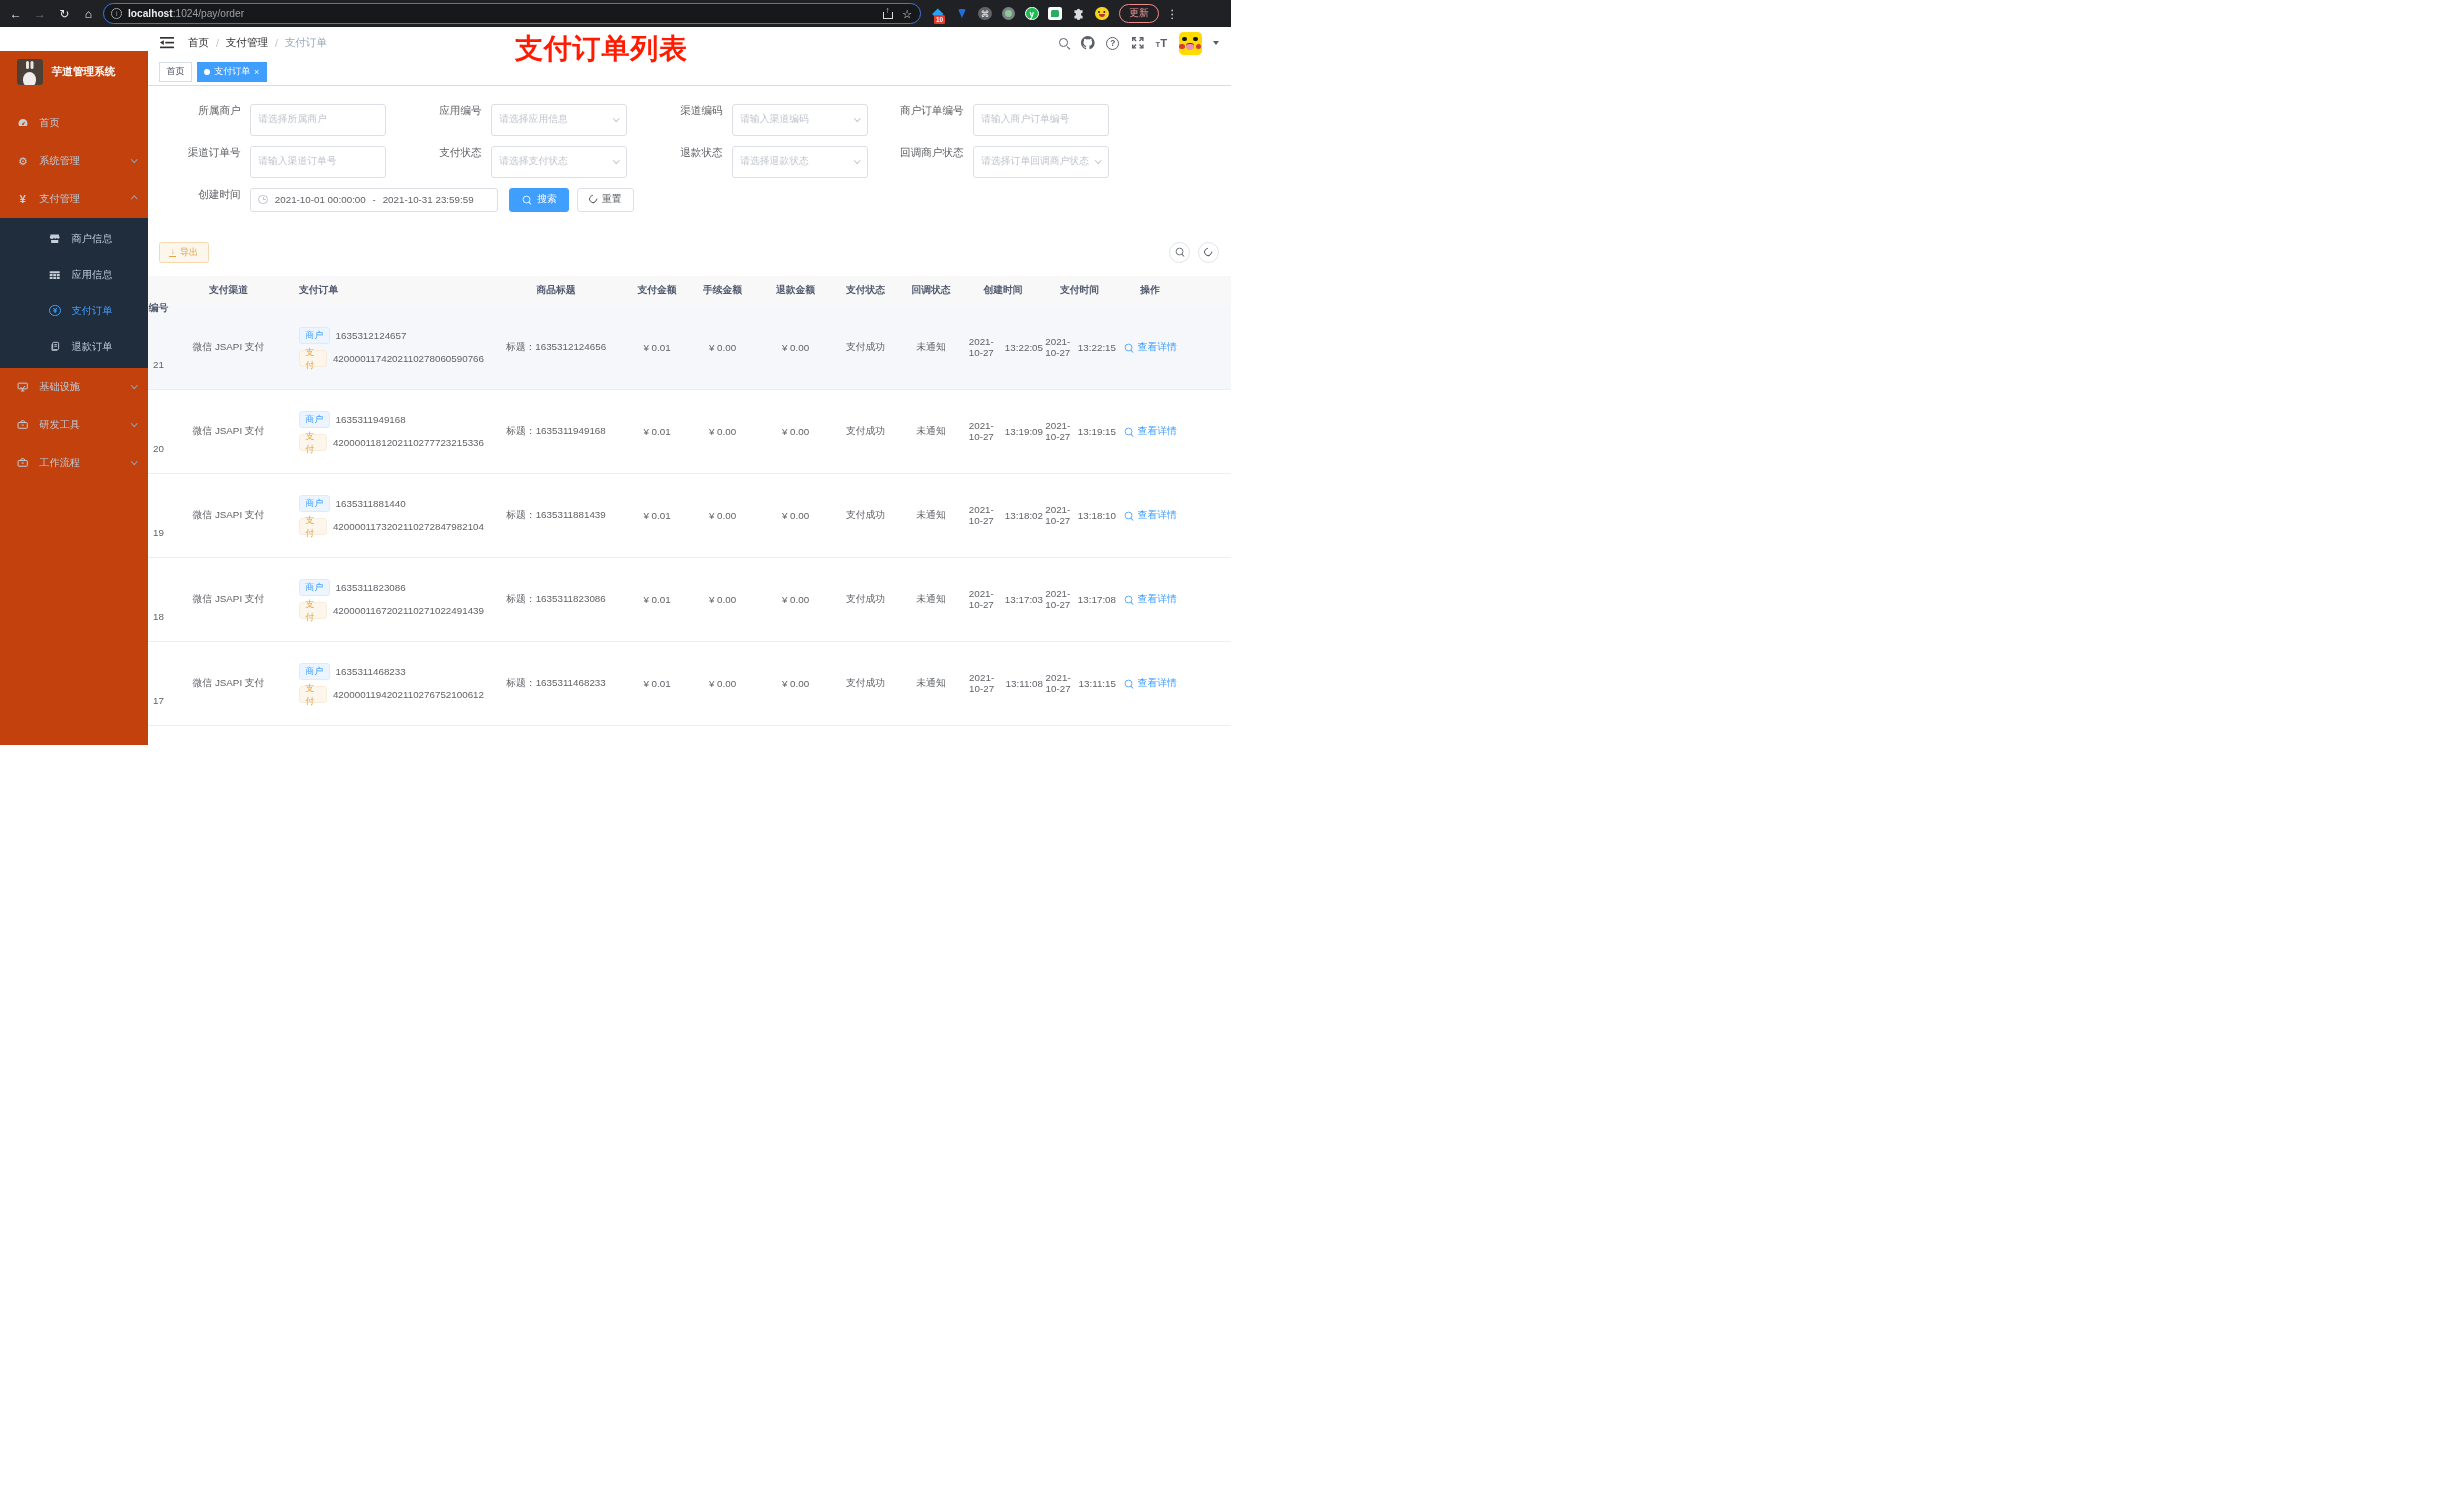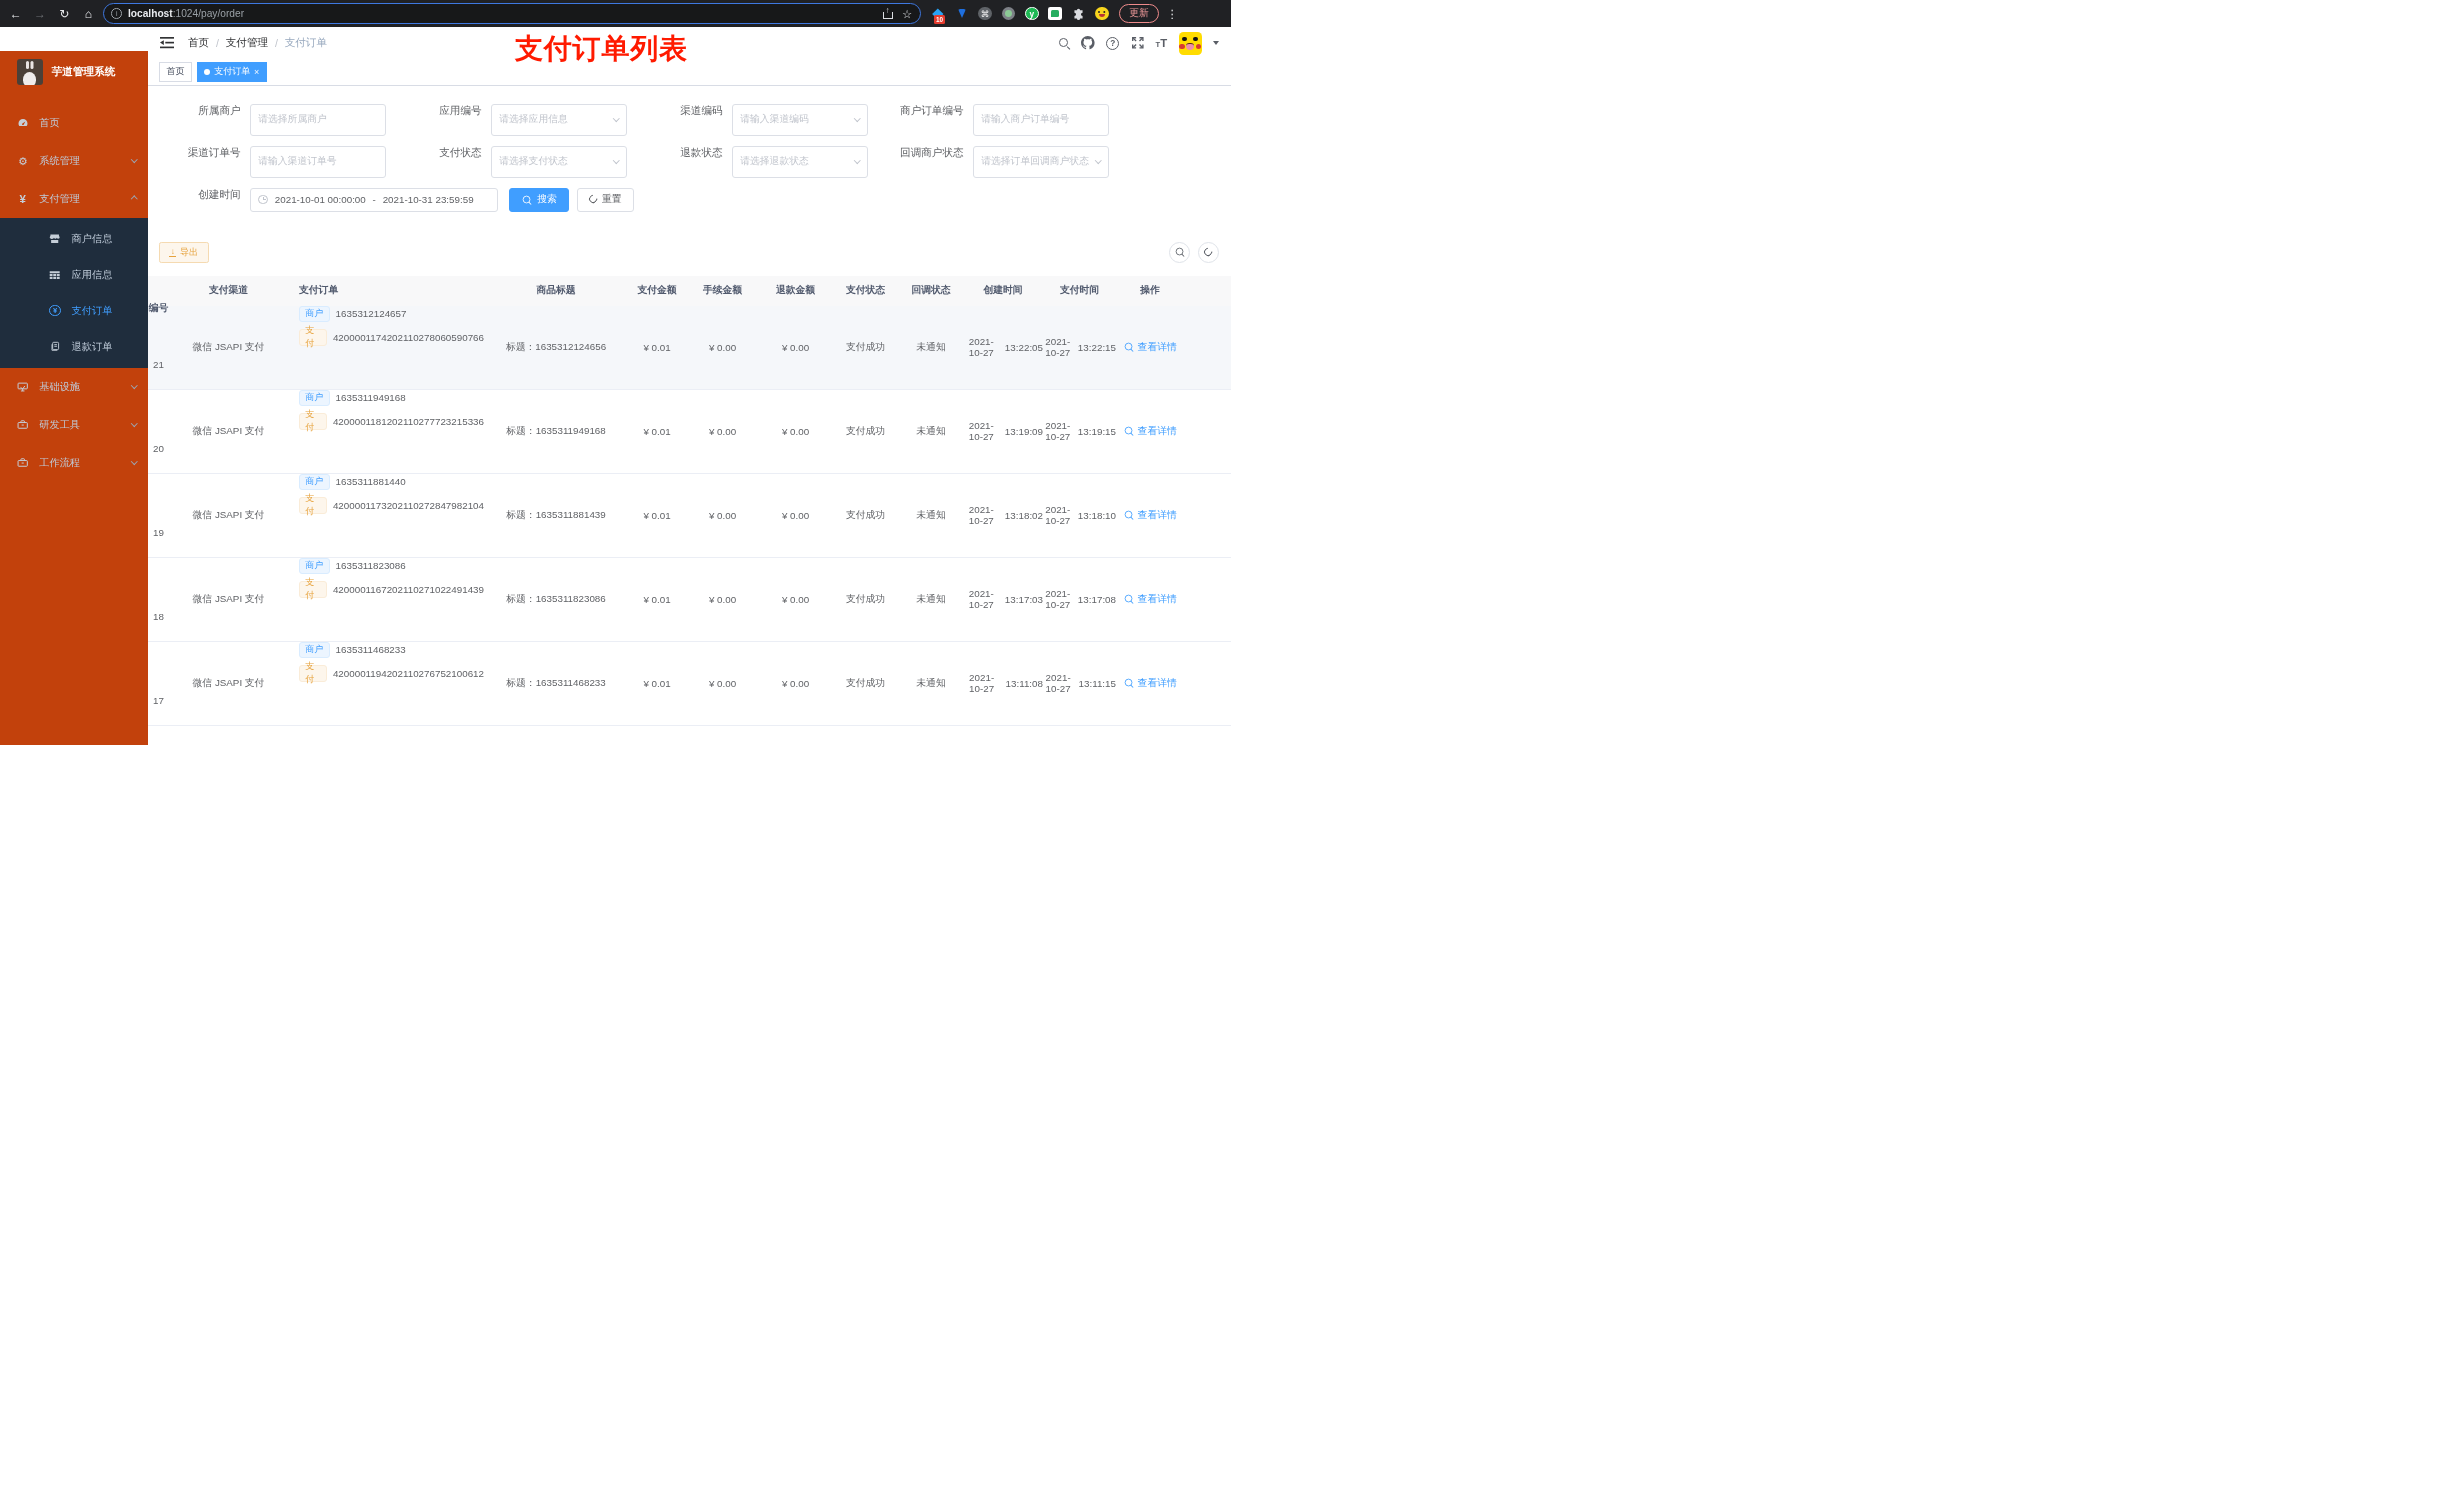--- a/index.html
+++ b/index.html
@@ -151,27 +151,27 @@
   .c-fee { width:73px; }
   .c-refund { width:73px; }
   .c-status { width:67px; }
   .c-notify { width:64px; }
   .c-created { width:80px; }
   .c-paid { width:73px; }
   .c-action { width:68px; }
   .fill { flex:1 1 auto; }
   .tr { display:flex; height:84px; border-bottom:0.8px solid #ebeef5; background:#fff; }
   .tbody .tr:first-child { background:#f5f7fa; }
-  .td.c-order { flex-direction:column; align-items:flex-start; gap:6.8px; }
+  .td.c-order { flex-direction:column; align-items:flex-start; justify-content:center; gap:6.8px; }
   .order-line { display:flex; align-items:center; gap:6px; }
   .pill { height:16.7px; padding:0 5.3px; font-size:9px; border-radius:3px; display:inline-flex; align-items:center; }
   .pill-blue { background:#ecf5ff; border:0.8px solid #d9ecff; color:#409eff; }
   .pill-yellow { background:#fdf6ec; border:0.8px solid #faecd8; color:#e6a23c; }
   .td.c-created,.td.c-paid { flex-direction:row; justify-content:flex-end; gap:5.3px; }
-  .link { color:#409eff; display:inline-flex; align-items:center; gap:3px; cursor:pointer; white-space:nowrap; }
+  .link { color:#409eff; display:inline-flex; align-items:flex-end; gap:3px; cursor:pointer; white-space:nowrap; }
 
   
   .annotation { position:absolute; left:515px; top:30px; font-size:28px; font-weight:700; color:#ff1a00; letter-spacing:0.8px;
     pointer-events:none; }
 
   svg { display:block; }
 </style>
 </head>
 <body>
 

